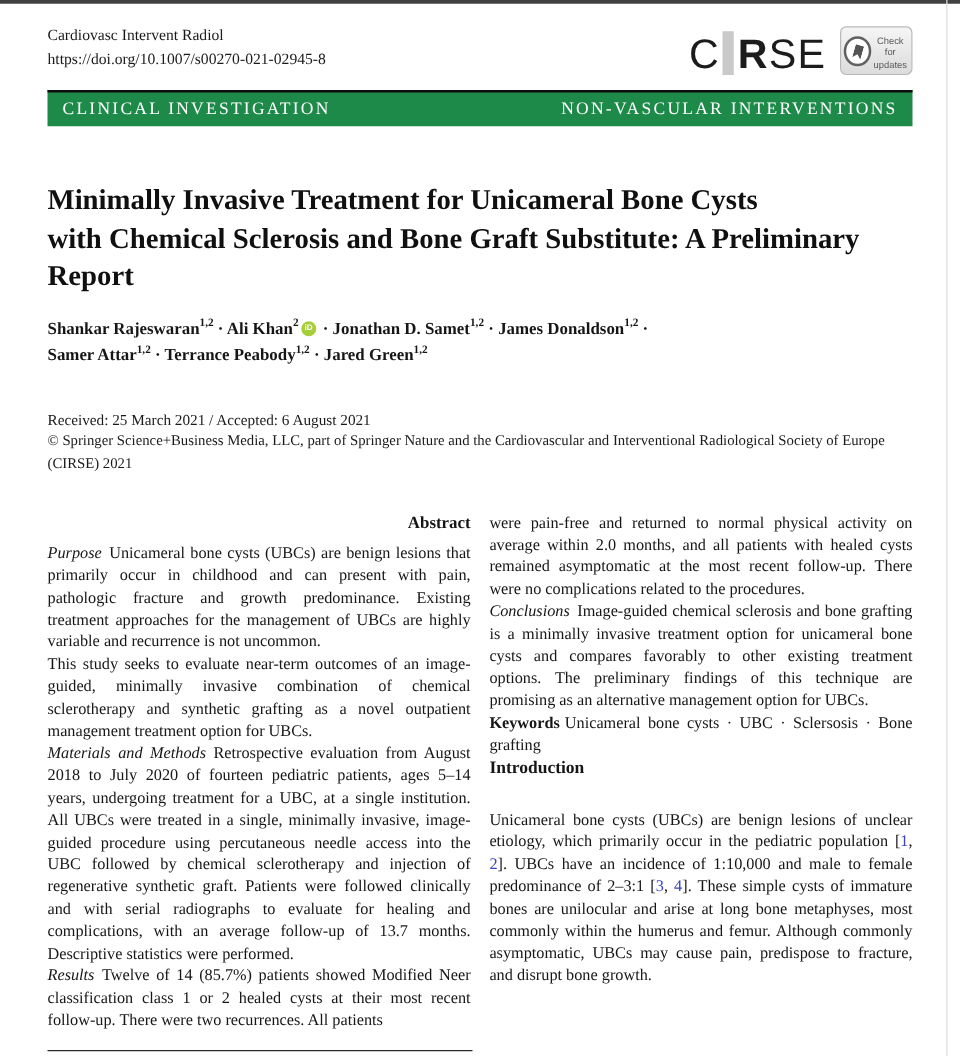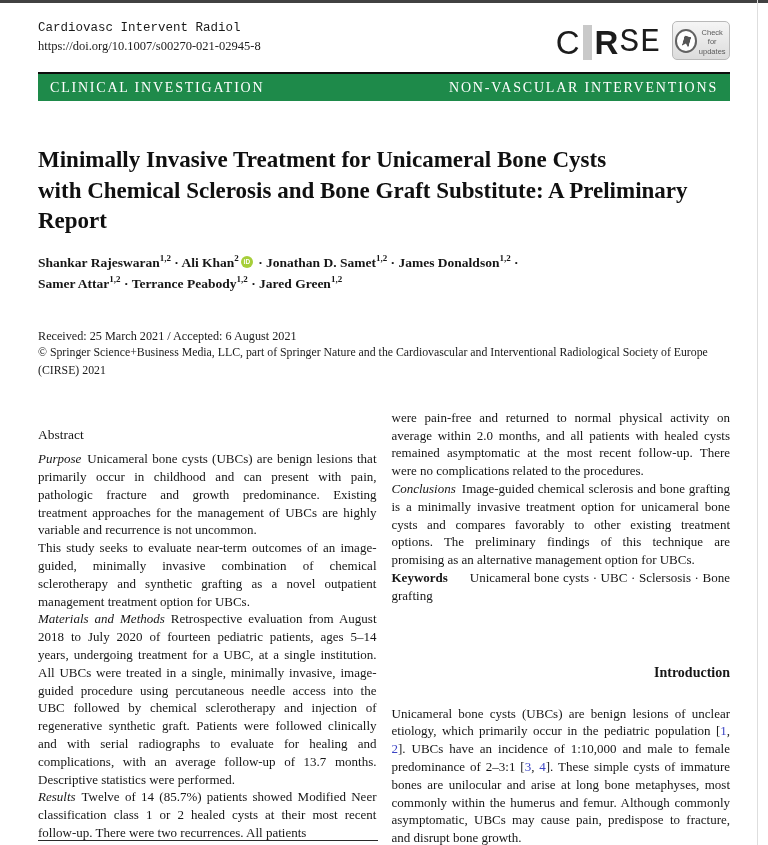--- a/index.html
+++ b/index.html
@@ -4,29 +4,29 @@
 <style>
   html,body { margin:0; padding:0; background:#fff; }
   .page { width:768px; height:845px; position:relative; background:#ffffff; overflow:hidden;
           font-family:"Liberation Serif", serif; color:#1a1a1a; }
   .top-strip { position:absolute; top:0; left:0; right:0; height:3px; background:#414141; }
   .right-edge { position:absolute; top:0; right:10px; width:1px; height:100%; background:#dedede; }
   .content { padding:21px 38px 0 38px; }
 
   
   .header-row { display:flex; justify-content:space-between; align-items:flex-start; }
-  .journal-name { font-size:12.5px;font-family:Liberation Mono, monospace; }
+  .journal-name { font-size:12.5px; }
   .doi { font-size:12.5px; margin-top:4px; }
   .header-right { display:flex; align-items:flex-start; gap:11px; }
   .cirse-logo { display:flex; align-items:center; font-family:"Liberation Sans", sans-serif;
                 font-size:33px; color:#1c1c1c; line-height:1; margin-top:4px; letter-spacing:1px; }
   .logo-c { font-weight:400; }
   .logo-bar { width:9px; height:35px; background:#c9c9c9; margin:0 3px 0 2px; display:inline-block; }
   .logo-r { font-weight:700; }
-  .logo-se { font-weight:400;font-family:Liberation Mono, monospace; }
+  .logo-se { font-weight:400; }
   .update-badge { width:52px; background:linear-gradient(#f5f5f5,#dcdcdc); border:1px solid #b9b9b9;
                   border-radius:5px; padding:4px 2px 3px; display:flex; flex-direction:row;
                   align-items:center; cursor:pointer; }
   .badge-circle { width:20px; height:20px; border:2px solid #616161; border-radius:50%;
                   display:flex; align-items:center; justify-content:center; background:#fff; }
   .bookmark { width:7px; height:11px; background:#555;
               clip-path:polygon(0 0,100% 0,100% 100%,50% 68%,0 100%); transform:rotate(16deg); }
   .badge-text { font-family:"Liberation Sans", sans-serif; font-size:7.5px; color:#5a5a5a;
                 text-align:center; line-height:1.25; margin-top:2px; }
 
@@ -41,28 +41,28 @@
   .authors { margin-top:15px; font-size:13.5px; font-weight:700; line-height:1.5; color:#161616; }
 
   .meta { margin-top:35px; }
   .received { font-size:12.2px; }
   .copyright { margin-top:0; font-size:11.8px; line-height:1.5; max-width:698px; }
 
   
   .columns { display:flex; gap:15px; margin-top:29px; }
   .col { flex:1; font-size:13px; line-height:1.37; text-align:justify; color:#161616; }
   .col p { margin:0; }
-  .abs-heading { font-weight:400; font-size:13.5px; margin-bottom:6px; text-align:left;margin-top:17px; }
+  .abs-heading { font-weight:700; font-size:13.5px; margin-bottom:6px; text-align:right; }
   .keywords { margin-top:14px; }
-  .intro-heading { font-weight:700; font-size:14px; margin-top:58px; text-align:right; }
+  .intro-heading { font-weight:700; font-size:14px; text-align:left; }
   .intro-p { margin-top:23px !important; }
 
   
   .run-italic { font-style:italic; margin-right:6px;margin-top:36px; }
-  .run-bold { font-weight:700; margin-right:22px; }
+  .run-bold { font-weight:700; margin-right:4px; }
   .run-link { color:#3b43c4; cursor:pointer; }
   .run-sup { font-size:9px; vertical-align:6px; letter-spacing:0; }
   .run-orcid { display:inline-block; width:12px; height:12px; border-radius:50%; background:#a6ce39;
                color:#fff; font-size:6.5px; font-weight:700; text-align:center; line-height:12px;
                font-family:"Liberation Sans", sans-serif; position:relative; top:-3px; margin:0 2px;
                cursor:pointer; }
 
   
   .footnote { position:absolute; left:38px; top:840px; width:340px; border-top:1.5px solid #2b2b2b;
               padding-top:7px; font-size:13px; }

